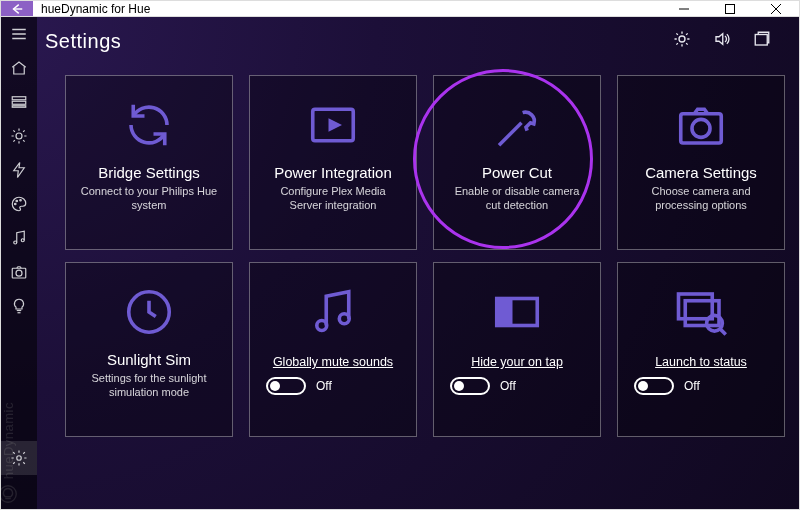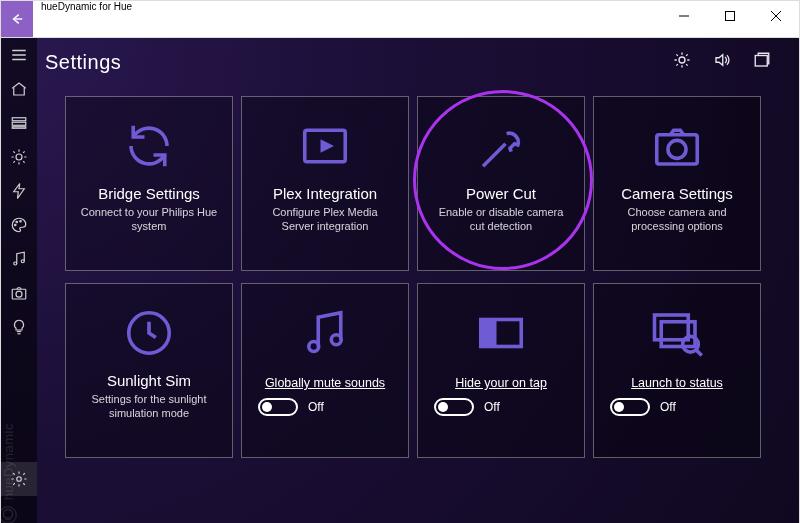--- a/index.html
+++ b/index.html
@@ -5,25 +5,25 @@
   * { margin: 0; padding: 0; box-sizing: border-box; }
   html, body {
     width: 800px; height: 523px;
     font-family: "Segoe UI", Arial, sans-serif;
     background: #fff;
     overflow: hidden;
     user-select: none;
   }
   
   .titlebar {
-    height: 38px;
-    display: flex; align-items: flex-start;
+    height: 17px;
+    display: flex; align-items: center;
     background: #fff;
     border: 1px solid #ddd;
-    font-size: 10px;
+    font-size: 12px;
   }
   .titlebar .back {
     width: 32px; height: 100%;
     background: #8c60c5;
     display: flex; align-items: center; justify-content: center;
     color: #fff;
   }
   .titlebar .title {
     margin-left: 8px;
     color: #000;
@@ -110,21 +110,21 @@
 
   .scrollarea {
     flex: 1 1 auto;
     padding: 10px 10px 24px 28px;
     overflow: auto;
   }
   .grid {
     display: grid;
     grid-template-columns: repeat(4, 168px);
     grid-auto-rows: 175px;
-    gap: 12px 8px;
+    gap: 12px 16px;
     position: relative;
   }
   .tile {
     border: 1px solid rgba(255,255,255,0.35);
     background: rgba(0,0,0,0.30);
     color: #fff;
     display: flex; flex-direction: column; align-items: center;
     padding: 10px 10px 6px 10px;
     position: relative;
   }
@@ -334,21 +334,21 @@
           <div class="t-desc">Connect to your Philips Hue system</div>
         </div>
 
         <div class="tile">
           <div class="tile-icon">
             <svg class="ticon" viewBox="0 0 24 24" fill="none" stroke="currentColor" stroke-width="1.6">
               <rect x="3" y="5" width="18" height="14" rx="1"></rect>
               <path d="M10 9l6 3-6 3V9Z" fill="currentColor" stroke="none"></path>
             </svg>
           </div>
-          <div class="t-title">Plex Integration</div>
+          <div class="t-title">Power Integration</div>
           <div class="t-desc">Configure Plex Media Server integration</div>
         </div>
 
         <div class="tile">
           <div class="tile-icon">
             <svg class="ticon" viewBox="0 0 24 24" fill="none" stroke="currentColor" stroke-width="1.6">
               <path d="M14.5 6.5a4 4 0 0 1 5 5l-1.5-.5-2 2 .5 1.5"></path>
               <path d="M14 11 4 21"></path>
             </svg>
           </div>

